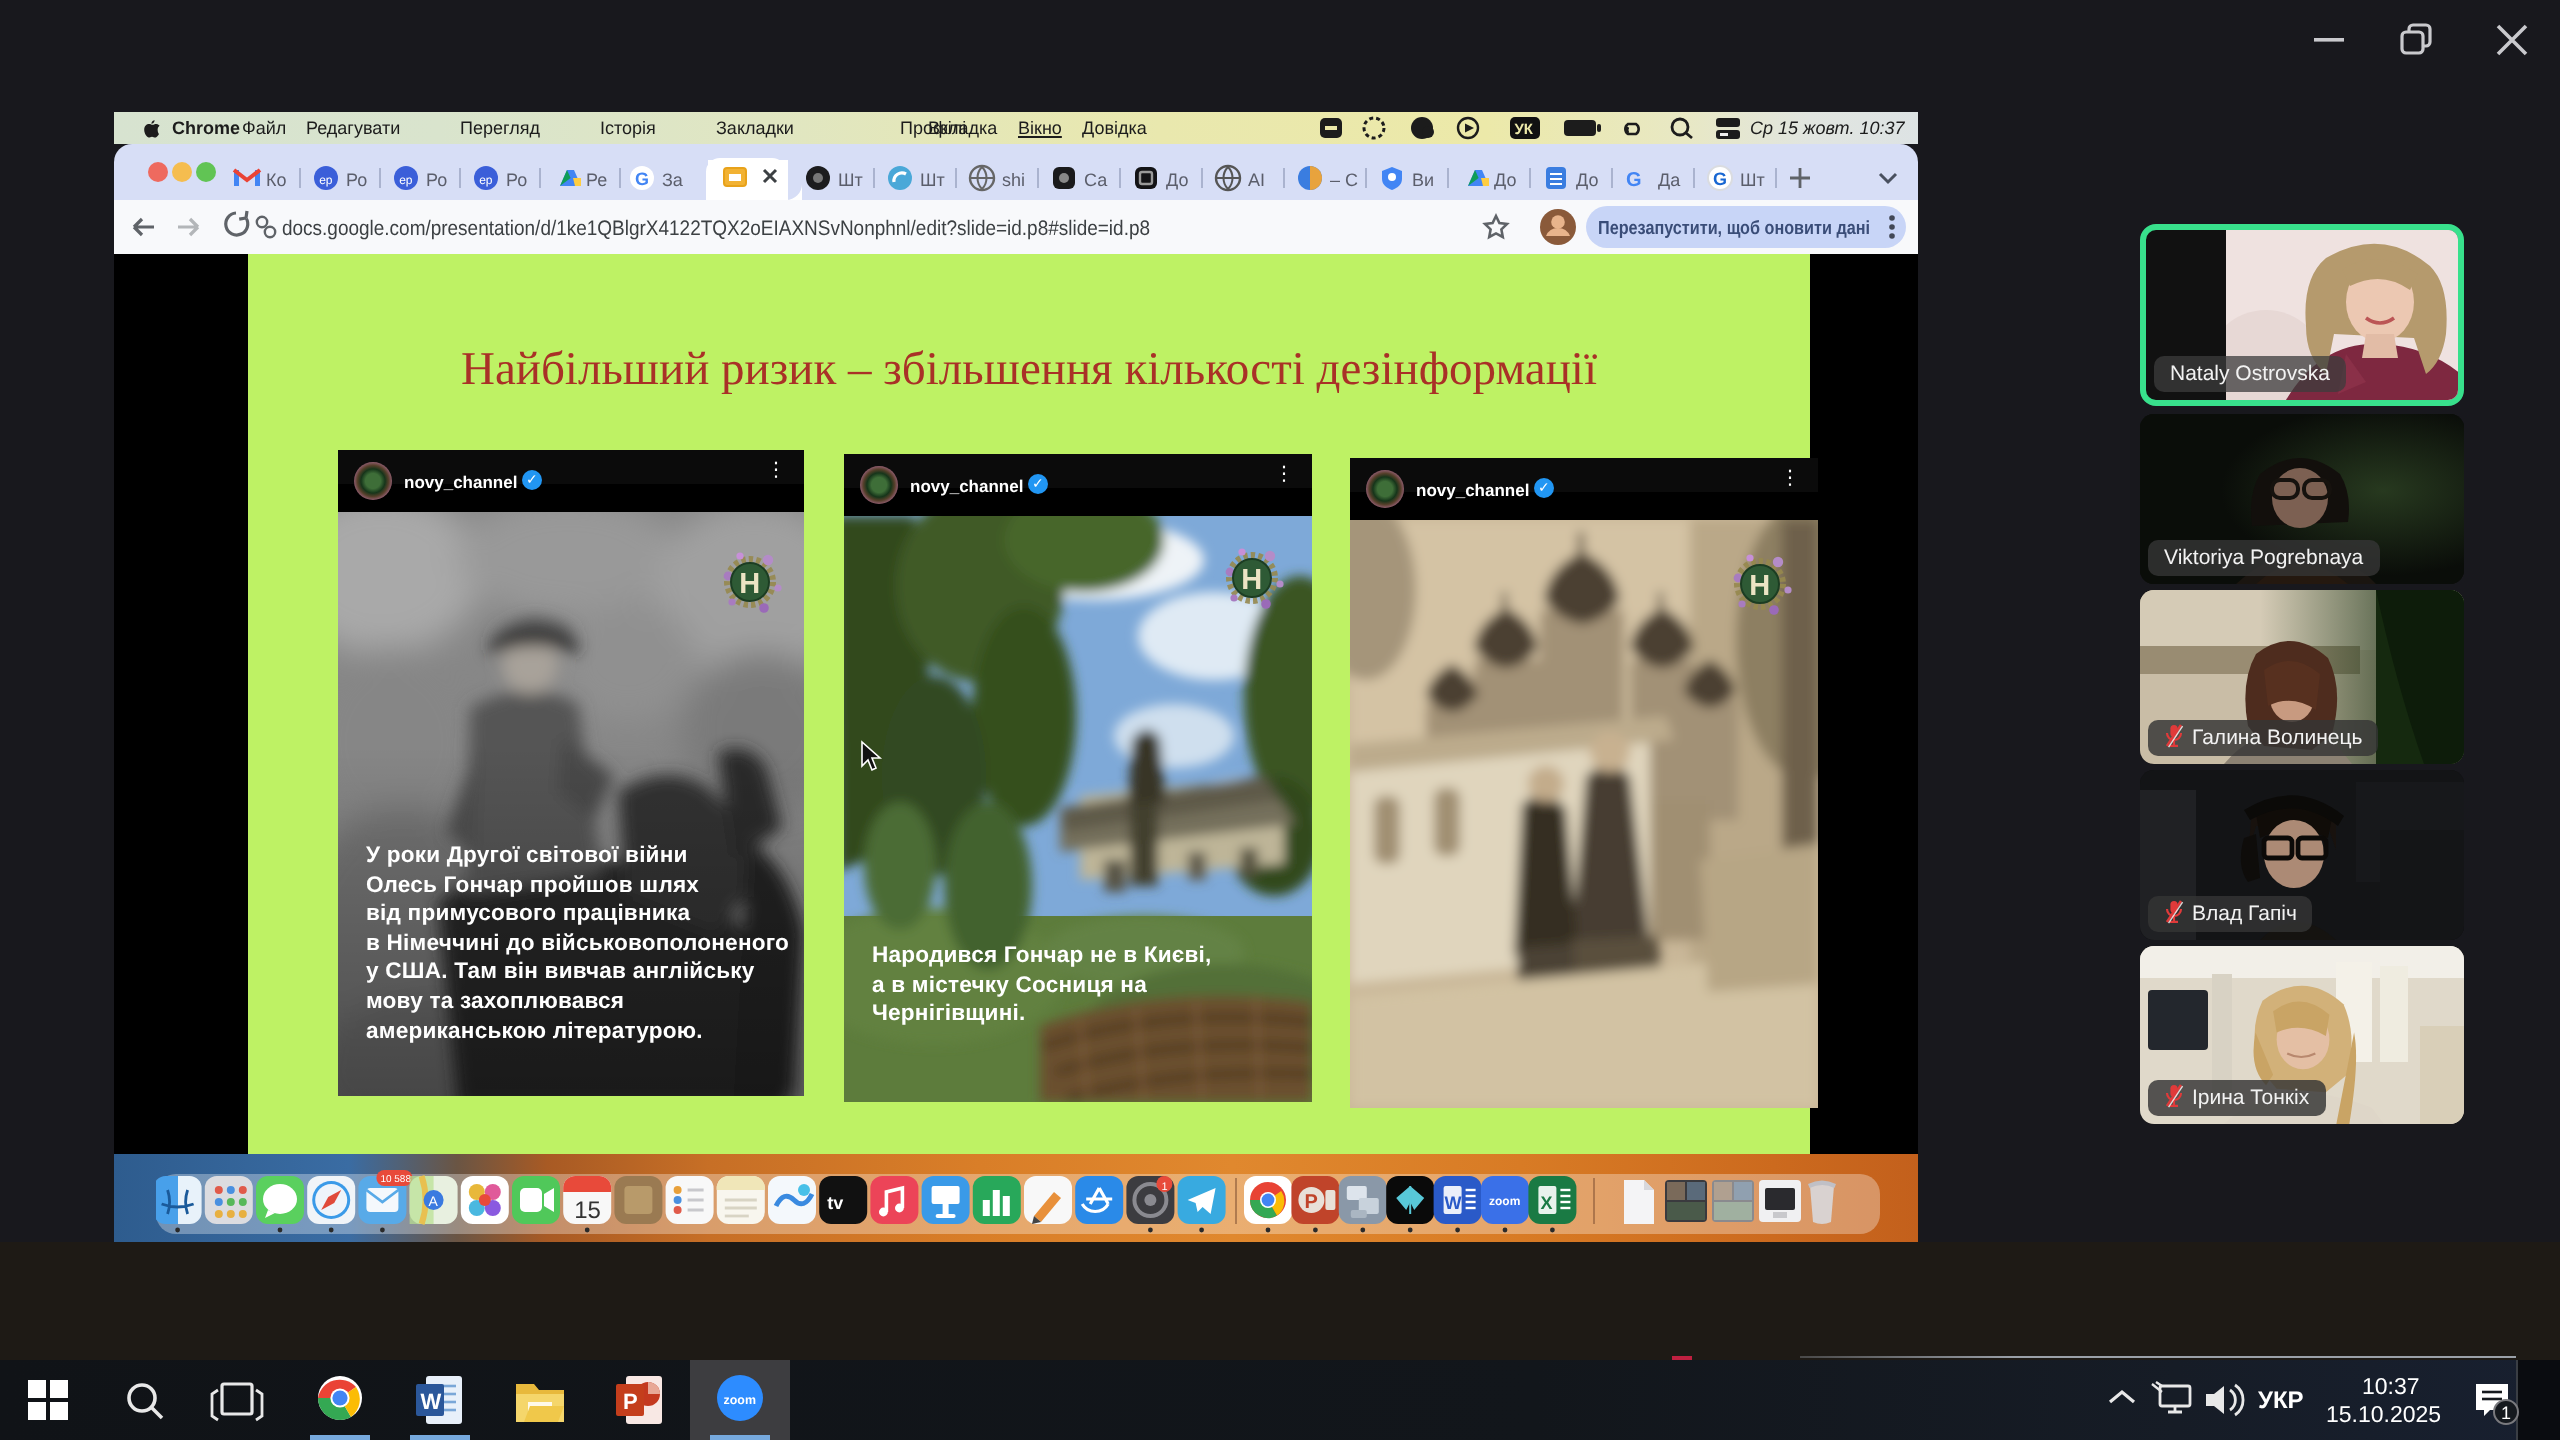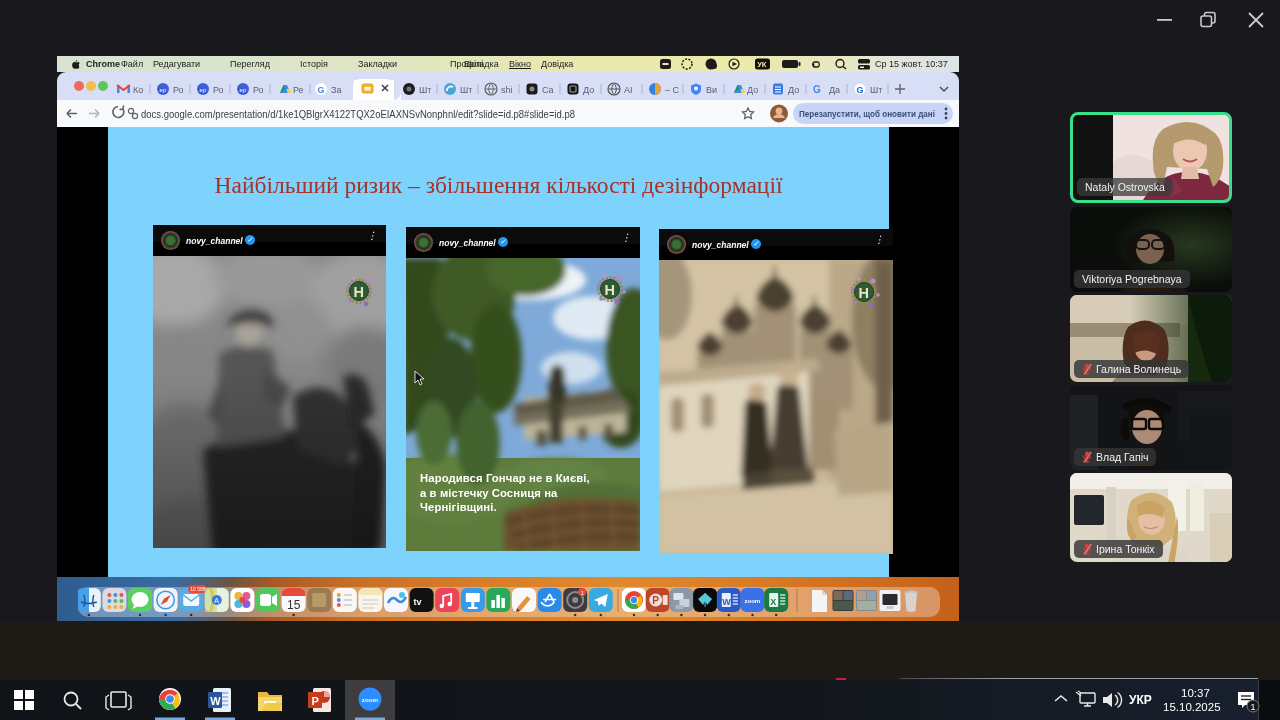--- a/index.html
+++ b/index.html
@@ -13,27 +13,27 @@
   
   #screen { position:absolute; left:57px; top:56px; width:902px; height:565px;padding-left:40px; }
   #menubar { position:absolute; left:0; top:0; width:902px; height:16px;
     background:linear-gradient(90deg,#d7e3d0 0%,#d9e4cd 18%,#e0e6c2 36%,#e9e8ae 58%,#ece9a9 76%,#e8e8c4 87%,#e1e5e0 94%,#dde3e4 100%);
     font-size:9px; color:#1c1c1c; }
   .mi { position:absolute; top:3px; white-space:nowrap; }
   #tabstrip { position:absolute; left:0; top:16px; width:902px; height:28px; background:#d7def6; border-radius:9px 9px 0 0; }
   .tl { position:absolute; top:25px; width:10px; height:10px; border-radius:50%; }
   #toolbar { position:absolute; left:0; top:44px; width:902px; height:27px; background:#f8f9fb;text-align:right; }
   #content { position:absolute; left:0; top:71px; width:902px; height:450px; background:#000; }
-  #slide { position:absolute; left:51px; top:0; width:781px; height:450px; background:#7dd3fc; }
+  #slide { position:absolute; left:67px; top:0; width:781px; height:450px; background:#bef264; }
   #slidetitle { position:absolute; left:0; top:44px; width:781px; text-align:center; line-height:1.2;
     font-family:"Liberation Serif", serif; font-size:23.5px; color:#a93127; }
 
   
   .card { position:absolute; background:#000; }
-  .ighead { position:absolute; left:0; top:0; width:100%; height:17px; background:#0b0b0b;font-style:italic; }
+  .ighead { position:absolute; left:0; top:0; width:100%; height:17px; background:#0b0b0b; }
   .igpic { position:absolute; left:8px; top:6px; width:19px; height:19px; border-radius:50%;
      background:radial-gradient(circle at 50% 50%, #3e6e38 0 28%, #16351a 45%, #553f2a 58%, #8a5a68 70%, #c94f68 82%, #d9a24a 94%, #c04468 100%); }
   .iguser { position:absolute; left:33px; top:11px; color:#fff; font-size:8.5px; font-weight:bold; letter-spacing:0; }
   .igver { position:absolute; top:10px; width:10px; height:10px; border-radius:50%; background:#2196f3; }
   .igver:after{ content:"✓"; color:#fff; font-size:7px; position:absolute; left:2px; top:0.5px; }
   .igdots { position:absolute; right:9px; top:9px; color:#fff; font-size:10px; letter-spacing:0; line-height:4.5px; }
   .igphoto { position:absolute; left:0; top:31px; }
   .igtext { position:absolute; color:#fff; font-weight:bold; font-size:11.3px; line-height:14.6px; letter-spacing:.1px; }
 
   
@@ -73,21 +73,21 @@
       <span class="mi" style="left:29px;font-weight:bold;">Chrome</span>
       <span class="mi" style="left:64px;">Файл</span>
       <span class="mi" style="left:96px;">Редагувати</span>
       <span class="mi" style="left:173px;">Перегляд</span>
       <span class="mi" style="left:243px;">Історія</span>
       <span class="mi" style="left:301px;">Закладки</span>
       <span class="mi" style="left:350px;margin-left:43px;">Профілі</span>
       <span class="mi" style="left:407px;">Вкладка</span>
       <span class="mi" style="left:452px;text-decoration:underline;">Вікно</span>
       <span class="mi" style="left:484px;">Довідка</span>
-      <span class="mi" style="left:818px;">Ср 15 жовт.  10:37</span>
+      <span class="mi" style="left:818px;font-style:italic;">Ср 15 жовт.  10:37</span>
       <svg class="mi" style="left:603px;top:2px;" width="215" height="12" viewBox="0 0 215 12">
         <rect x="0" y="1" width="11" height="10" rx="2.5" fill="#1c1c1c"></rect>
           <rect x="2.5" y="5" width="6" height="2" fill="#ece9a9"></rect>
         <circle cx="27" cy="6" r="5" fill="none" stroke="#1c1c1c" stroke-width="1.5" stroke-dasharray="2 1.5"></circle>
         <circle cx="51" cy="6" r="5.5" fill="#1c1c1c"></circle>
           <circle cx="54" cy="8" r="3" fill="#1c1c1c"></circle>
         <circle cx="74" cy="6" r="5" fill="none" stroke="#1c1c1c" stroke-width="1.2"></circle>
           <path d="M72.5 3.8 L77 6 L72.5 8.2 Z" fill="#1c1c1c"></path>
         <rect x="95" y="0.5" width="15" height="11" rx="2.5" fill="#111"></rect>
           <text x="97.2" y="9" font-size="7.5" font-weight="bold" fill="#ece9a9">УК</text>
@@ -307,20 +307,21 @@
               <path d="M75 66 q22 -12 46 0 l-2 5 q-21 -9 -42 0 z" fill="#282828"></path>
             </g>
             <rect width="233" height="292" fill="url(#vign1)"></rect>
             <defs>
                 <linearGradient id="vign1" x1="0" y1="0" x2="0" y2="1">
                   <stop offset="0.4" stop-color="#000" stop-opacity="0"></stop>
                   <stop offset="1" stop-color="#000" stop-opacity="0.32"></stop>
                 </linearGradient>
               </defs>
           </svg>
+          <div class="igtext" style="left:14px; top:196px; width:215px;">У роки Другої світової війни<br>Олесь Гончар пройшов шлях<br>від примусового працівника<br>в Німеччині до військовополоненого<br>у США. Там він вивчав англійську<br>мову та захоплювався<br>американською літературою.</div>
         </div>
 
         <div class="card" style="left:298px; top:100px; width:234px; height:324px;">
           <div class="ighead">
               <div class="igpic"></div>
               <div class="iguser">novy_channel</div>
               <div class="igver" style="left:92px;"></div>
               <div class="igdots">⋮</div>
             </div>
           <svg class="igphoto" width="234" height="293" viewBox="0 0 234 293">

